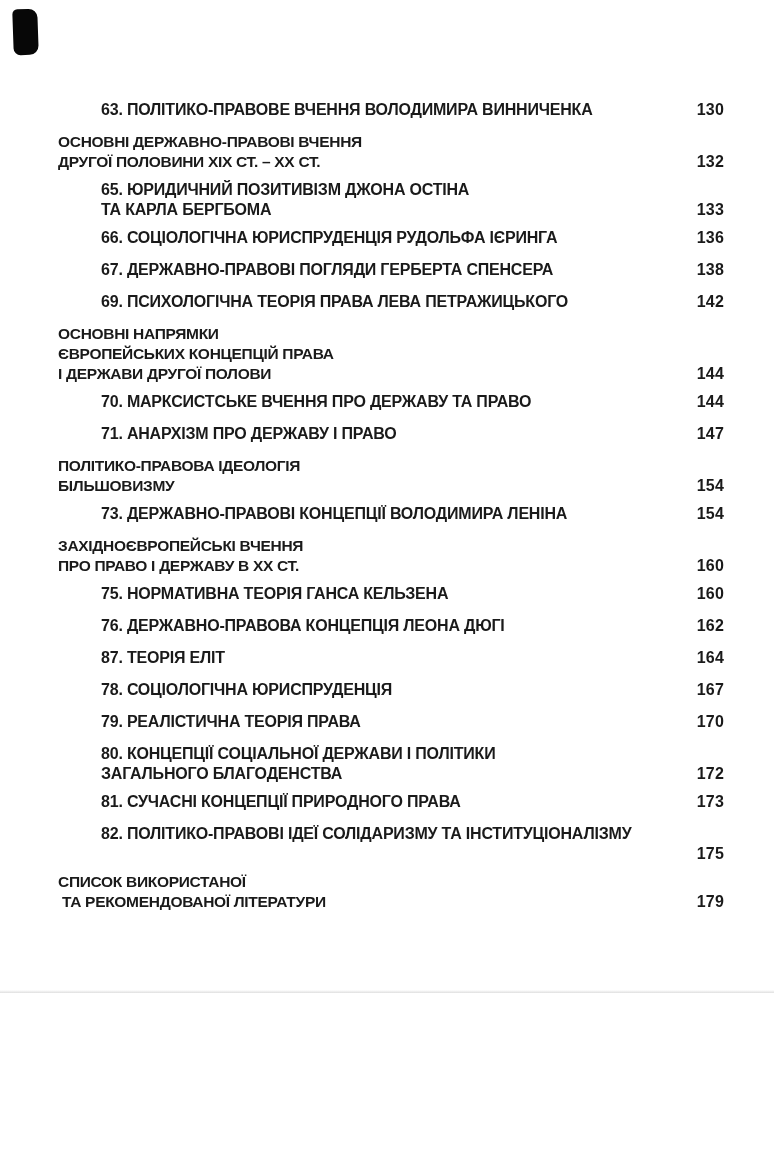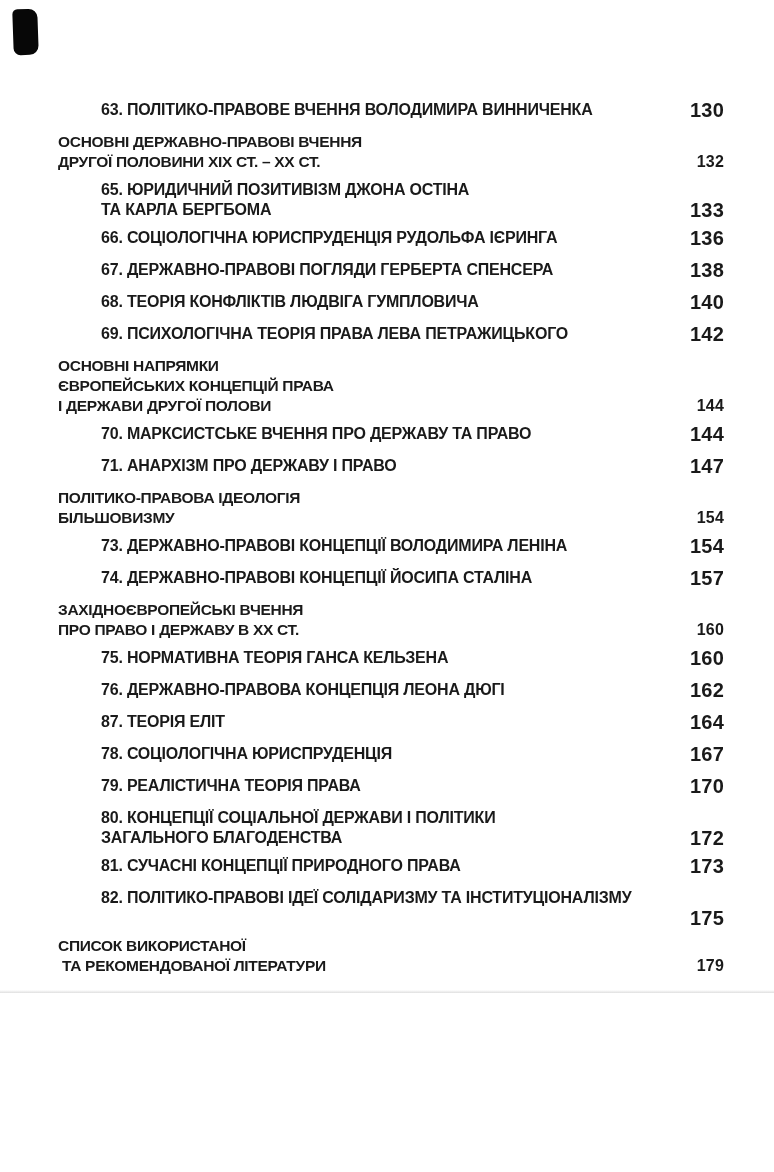--- a/index.html
+++ b/index.html
@@ -53,21 +53,21 @@
   }
   .row.multi { margin-bottom: 8px; }
 
   .row .title { white-space: pre; letter-spacing: -0.2px; }
   .row.entry .title { padding-left: 43px; }
 
   .row.heading { font-size: 15.5px; }
   .row.heading .title { letter-spacing: -0.3px; }
   .row.heading .pagenum { font-size: 16px; }
 
-  .pagenum { font-size: 20px; letter-spacing: 0.2px; }
+  .pagenum { font-size: 16px; letter-spacing: 0.2px; }
 
   
   .row.page-below { display: block; }
   .row.page-below .pagenum { display: block; text-align: right; }
 
   
   .stray-dot {
     position: absolute;
     left: 296px; top: 1031px;
     width: 3px; height: 5px;
@@ -121,24 +121,20 @@
   </div>
       <div class="row entry">
     <div class="title">66. СОЦІОЛОГІЧНА ЮРИСПРУДЕНЦІЯ РУДОЛЬФА ІЄРИНГА</div>
     <div class="pagenum">136</div>
   </div>
       <div class="row entry">
     <div class="title">67. ДЕРЖАВНО-ПРАВОВІ ПОГЛЯДИ ГЕРБЕРТА СПЕНСЕРА</div>
     <div class="pagenum">138</div>
   </div>
       <div class="row entry">
-    <div class="title">68. ТЕОРІЯ КОНФЛІКТІВ ЛЮДВІГА ГУМПЛОВИЧА</div>
-    <div class="pagenum">140</div>
-  </div>
-      <div class="row entry">
     <div class="title">69. ПСИХОЛОГІЧНА ТЕОРІЯ ПРАВА ЛЕВА ПЕТРАЖИЦЬКОГО</div>
     <div class="pagenum">142</div>
   </div>
       <div class="row heading multi">
     <div class="title">ОСНОВНІ НАПРЯМКИ
 ЄВРОПЕЙСЬКИХ КОНЦЕПЦІЙ ПРАВА
 І ДЕРЖАВИ ДРУГОЇ ПОЛОВИ</div>
     <div class="pagenum">144</div>
   </div>
       <div class="row entry">
@@ -151,24 +147,20 @@
   </div>
       <div class="row heading multi">
     <div class="title">ПОЛІТИКО-ПРАВОВА ІДЕОЛОГІЯ
 БІЛЬШОВИЗМУ</div>
     <div class="pagenum">154</div>
   </div>
       <div class="row entry">
     <div class="title">73. ДЕРЖАВНО-ПРАВОВІ КОНЦЕПЦІЇ ВОЛОДИМИРА ЛЕНІНА</div>
     <div class="pagenum">154</div>
   </div>
-      <div class="row entry">
-    <div class="title">74. ДЕРЖАВНО-ПРАВОВІ КОНЦЕПЦІЇ ЙОСИПА СТАЛІНА</div>
-    <div class="pagenum">157</div>
-  </div>
       <div class="row heading multi">
     <div class="title">ЗАХІДНОЄВРОПЕЙСЬКІ ВЧЕННЯ
 ПРО ПРАВО І ДЕРЖАВУ В XX СТ.</div>
     <div class="pagenum">160</div>
   </div>
       <div class="row entry">
     <div class="title">75. НОРМАТИВНА ТЕОРІЯ ГАНСА КЕЛЬЗЕНА</div>
     <div class="pagenum">160</div>
   </div>
       <div class="row entry">

